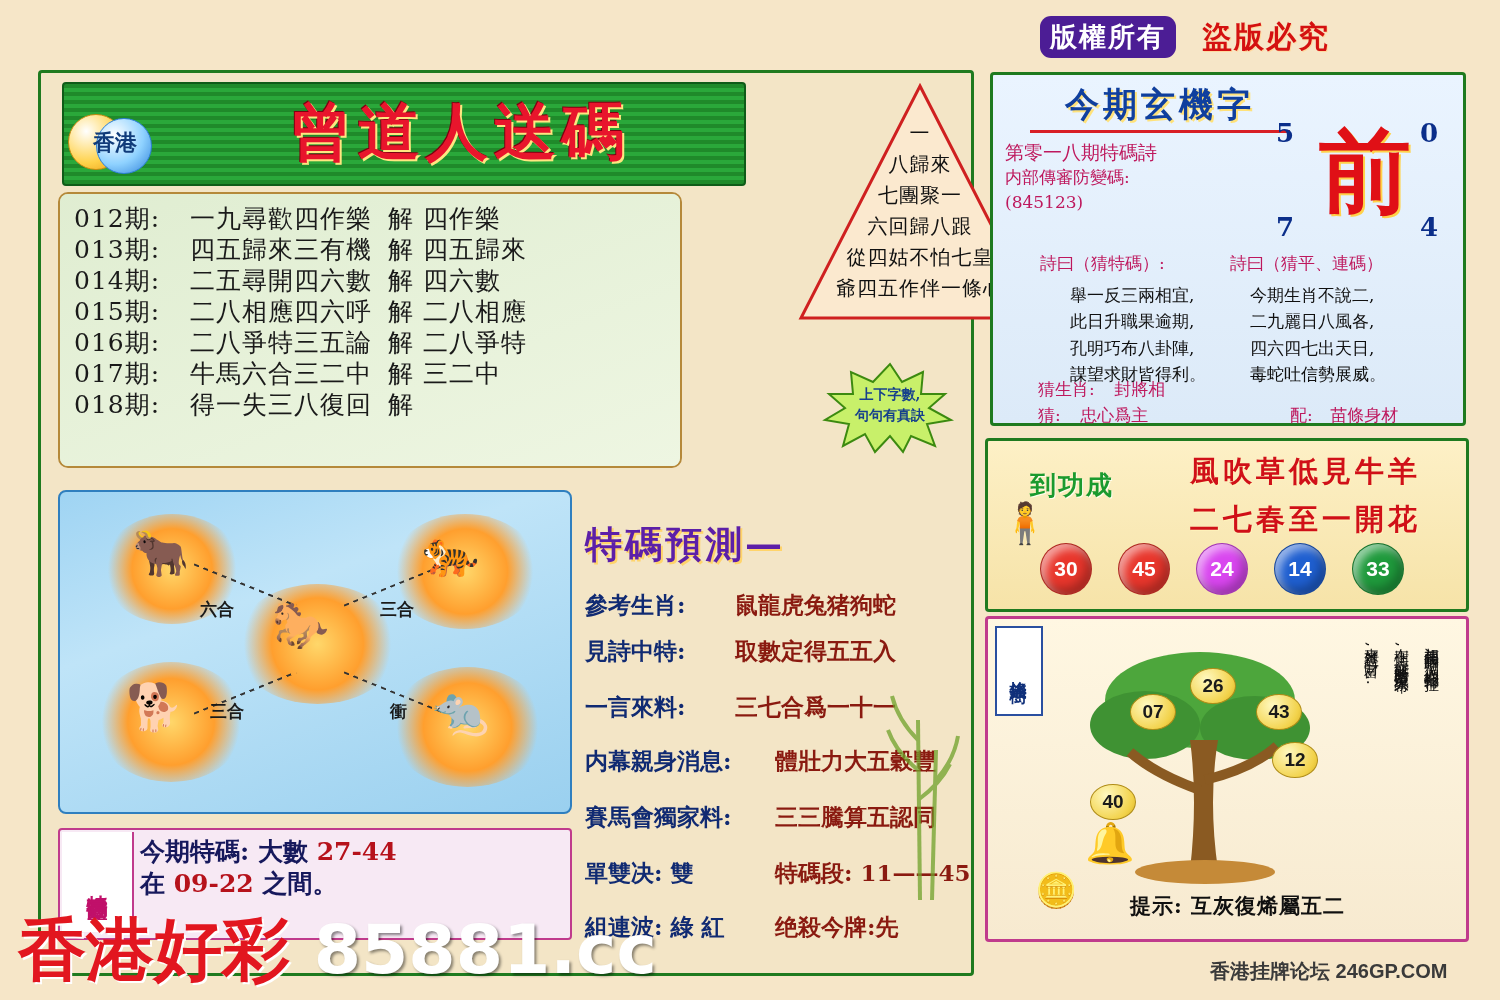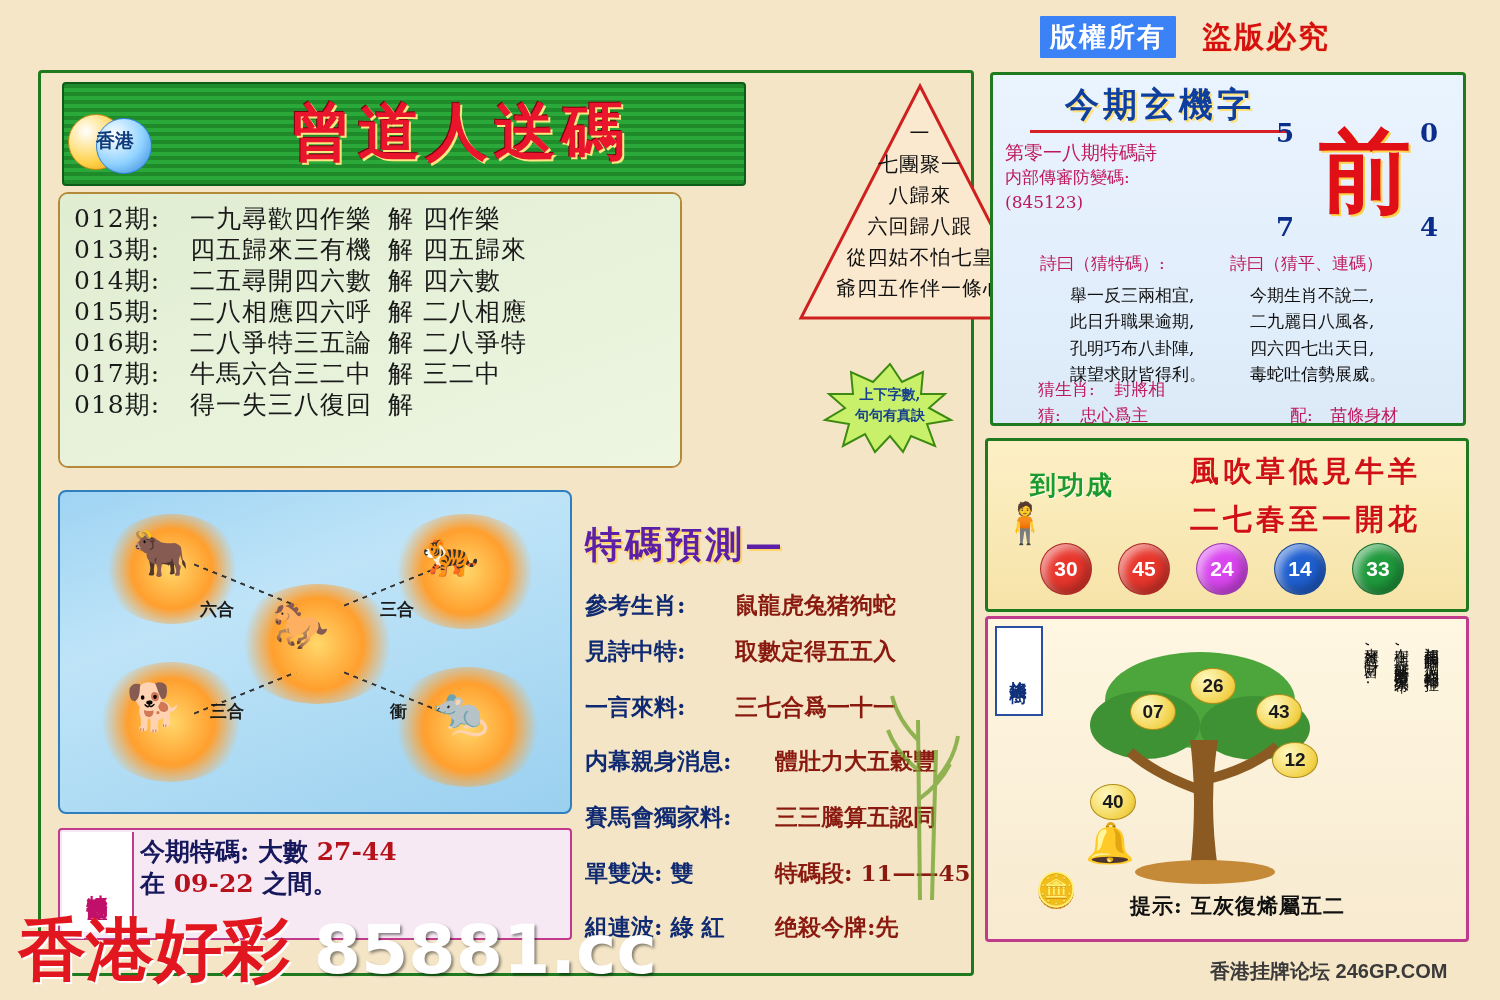--- a/index.html
+++ b/index.html
@@ -5,22 +5,22 @@
   html,body{margin:0;padding:0;}
   body{
     width:1500px;height:1000px;position:relative;overflow:hidden;
     background:#f6e6c8;
     font-family:"DejaVu Sans","Liberation Sans",sans-serif;
   }
   .abs{position:absolute;}
   
   #copyright{top:16px;left:1040px;width:430px;height:42px;display:flex;gap:26px;align-items:center;}
   #copyright .cw{
-    background:#3b82f6;color:#fff;font-weight:bold;font-size:27px;
-    padding:3px 10px;letter-spacing:2px;border-radius:1px;
+    background:#4c1d95;color:#fff;font-weight:bold;font-size:27px;
+    padding:3px 10px;letter-spacing:2px;border-radius:11px;
     font-family:"DejaVu Serif","Liberation Serif",serif;
   }
   #copyright .cw2{
     color:#d41010;font-weight:bold;font-size:30px;letter-spacing:2px;
     font-family:"DejaVu Serif","Liberation Serif",serif;
     text-shadow:1px 1px 0 #ffd9a0;
   }
   
   #leftPanel{
     left:38px;top:70px;width:930px;height:900px;
@@ -48,21 +48,21 @@
     background:radial-gradient(circle at 32% 30%,#fff,#ffd24a 60%,#e89a12);
     position:absolute;left:6px;top:4px;border:1px solid #c98a10;
   }
   #hkBadge .ball2{
     width:54px;height:54px;border-radius:50%;
     background:radial-gradient(circle at 32% 30%,#fff,#8fd2ff 55%,#2d7fd8);
     position:absolute;left:34px;top:8px;border:1px solid #2d7fd8;
   }
   #hkBadge .txt{
     position:absolute;left:10px;top:18px;width:86px;text-align:center;
-    font-size:19px;font-weight:bold;color:#103b7a;
+    font-size:22px;font-weight:bold;color:#103b7a;
     font-family:"DejaVu Serif","Liberation Serif",serif;
   }
   
   #poemBox{
     left:58px;top:192px;width:620px;height:272px;
     background:#eef6e2;border:2px solid #b5893a;border-radius:10px;
     overflow:hidden;
   }
   #poemBoxBg{
     position:absolute;inset:0;
@@ -297,22 +297,22 @@
     </div>
   </div>
 </div>
 
 <div class="abs" id="triWrap">
   <svg width="250" height="270">
     <polygon points="125,8 244,240 6,240" fill="#fbe9cf" stroke="#cf2020" stroke-width="3"></polygon>
   </svg>
   <div id="triText">
     <div>一</div>
+    <div>八歸來</div>
     <div>七團聚一</div>
-    <div>八歸來</div>
     <div>六回歸八跟</div>
     <div>從四姑不怕七皇</div>
     <div>爺四五作伴一條心</div>
   </div>
 </div>
 
 <div class="abs" id="starNote">
   <svg width="170" height="92">
     <polygon points="85,2 97,20 118,10 116,32 140,32 124,46 146,58 122,62 130,84 106,74 98,90 85,74 70,90 60,72 38,84 44,62 20,58 40,46 24,32 48,32 46,10 68,20" fill="#c8f06a" stroke="#3c8a10" stroke-width="2"></polygon>
   </svg>

